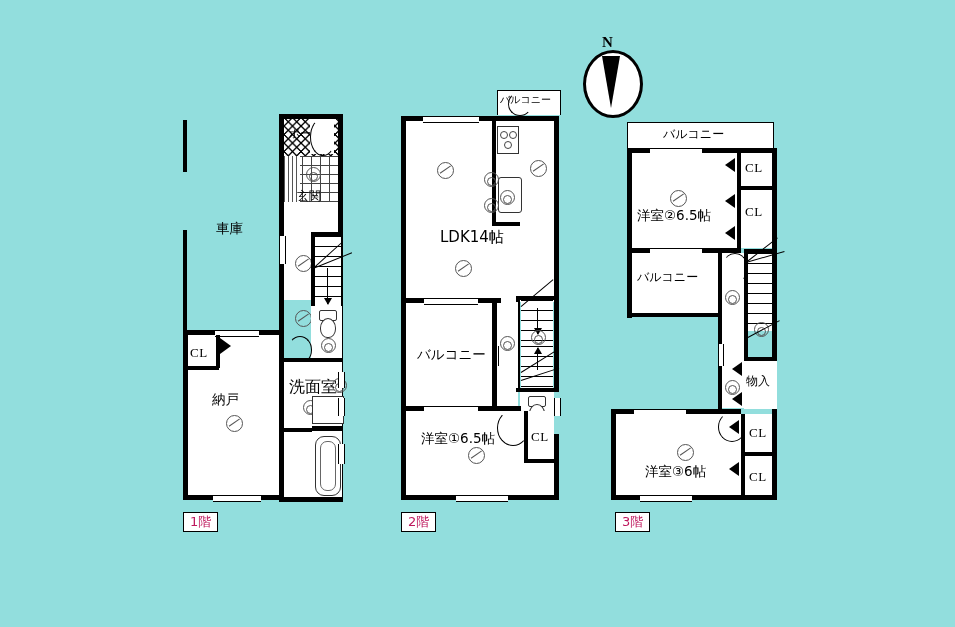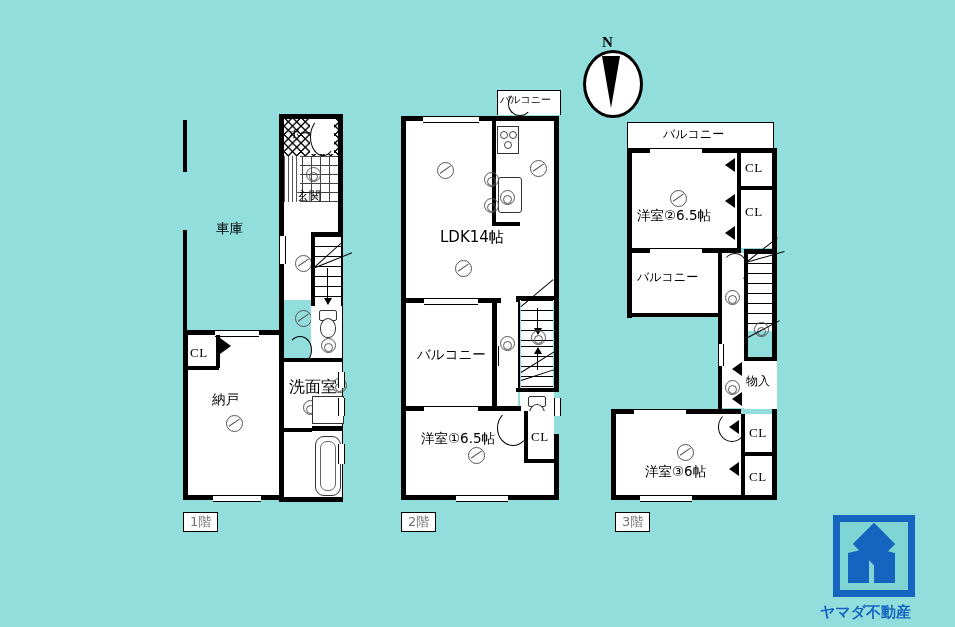--- a/index.html
+++ b/index.html
@@ -72,21 +72,21 @@
   .toilet-tank{position:absolute;border:1.2px solid #333;background:#fff;border-radius:2px;}
   .tub{position:absolute;border:1.4px solid #333;border-radius:9px;background:#fff;}
   .tub:after{content:"";position:absolute;left:4px;top:4px;right:4px;bottom:4px;border:1.1px solid #666;border-radius:7px;}
   .sink{position:absolute;border:1.2px solid #333;background:#fff;}
   .stove{position:absolute;border:1.2px solid #333;background:#fff;}
   .burner{position:absolute;border:1.2px solid #444;border-radius:50%;}
   .counter{position:absolute;border:1.2px solid #333;background:#fff;border-radius:3px;}
 
   
   .floortag{position:absolute;background:#fff;border:1.2px solid #000;
-    font-size:13px;padding:2px 6px 3px;line-height:1;color:#737373;
+    font-size:13px;padding:2px 6px 3px;line-height:1;color:#be185d;
     font-family:"DejaVu Sans","Liberation Sans",sans-serif;}
 
   
   .compass{position:absolute;}
   .compass .ring{position:absolute;left:0;top:12px;width:54px;height:62px;border:3px solid #000;border-radius:50%;background:#fff;}
   .compass .needle{position:absolute;left:19px;top:18px;width:0;height:0;
     border-left:9px solid transparent;border-right:9px solid transparent;border-bottom:52px solid #000;
     transform:rotate(180deg);}
   .compass .n{position:absolute;left:19px;top:-4px;font-size:15px;font-weight:bold;color:#000;
     font-family:"Liberation Serif","DejaVu Serif",serif;}
@@ -335,21 +335,14 @@
     <div class="wall" style="left:741px;top:452px;width:36px;height:4px;"></div>
     <div class="room" style="left:745px;top:456px;width:32px;height:39px;"></div>
     <div class="label cl" style="left:749px;top:470px;">CL</div>
     <div class="wall" style="left:772px;top:409px;width:5px;height:91px;"></div>
     <div class="tri" style="left:729px;top:420px;border-top:7px solid transparent;border-bottom:7px solid transparent;border-right:10px solid #000;"></div>
     <div class="tri" style="left:729px;top:462px;border-top:7px solid transparent;border-bottom:7px solid transparent;border-right:10px solid #000;"></div>
 
     <div class="floortag" style="left:615px;top:512px;">3階</div>
   </div>
 
-  <div class="logo-wrap" style="left:820px;top:515px;width:125px;height:105px;">
-    <div class="logo-box" style="left:13px;top:0;"></div>
-    <div class="logo-diamond" style="left:39px;top:14px;"></div>
-    <div class="logo-lw" style="left:28px;top:33px;width:21px;height:35px;clip-path:polygon(0 14%,100% 0,100% 100%,0 100%);"></div>
-    <div class="logo-rw" style="left:54px;top:33px;width:21px;height:35px;clip-path:polygon(0 0,100% 14%,100% 100%,0 100%);"></div>
-    <div class="logo-text" style="left:0;top:88px;">ヤマダ不動産</div>
-  </div>
 
 </div>
 
 </body></html>

